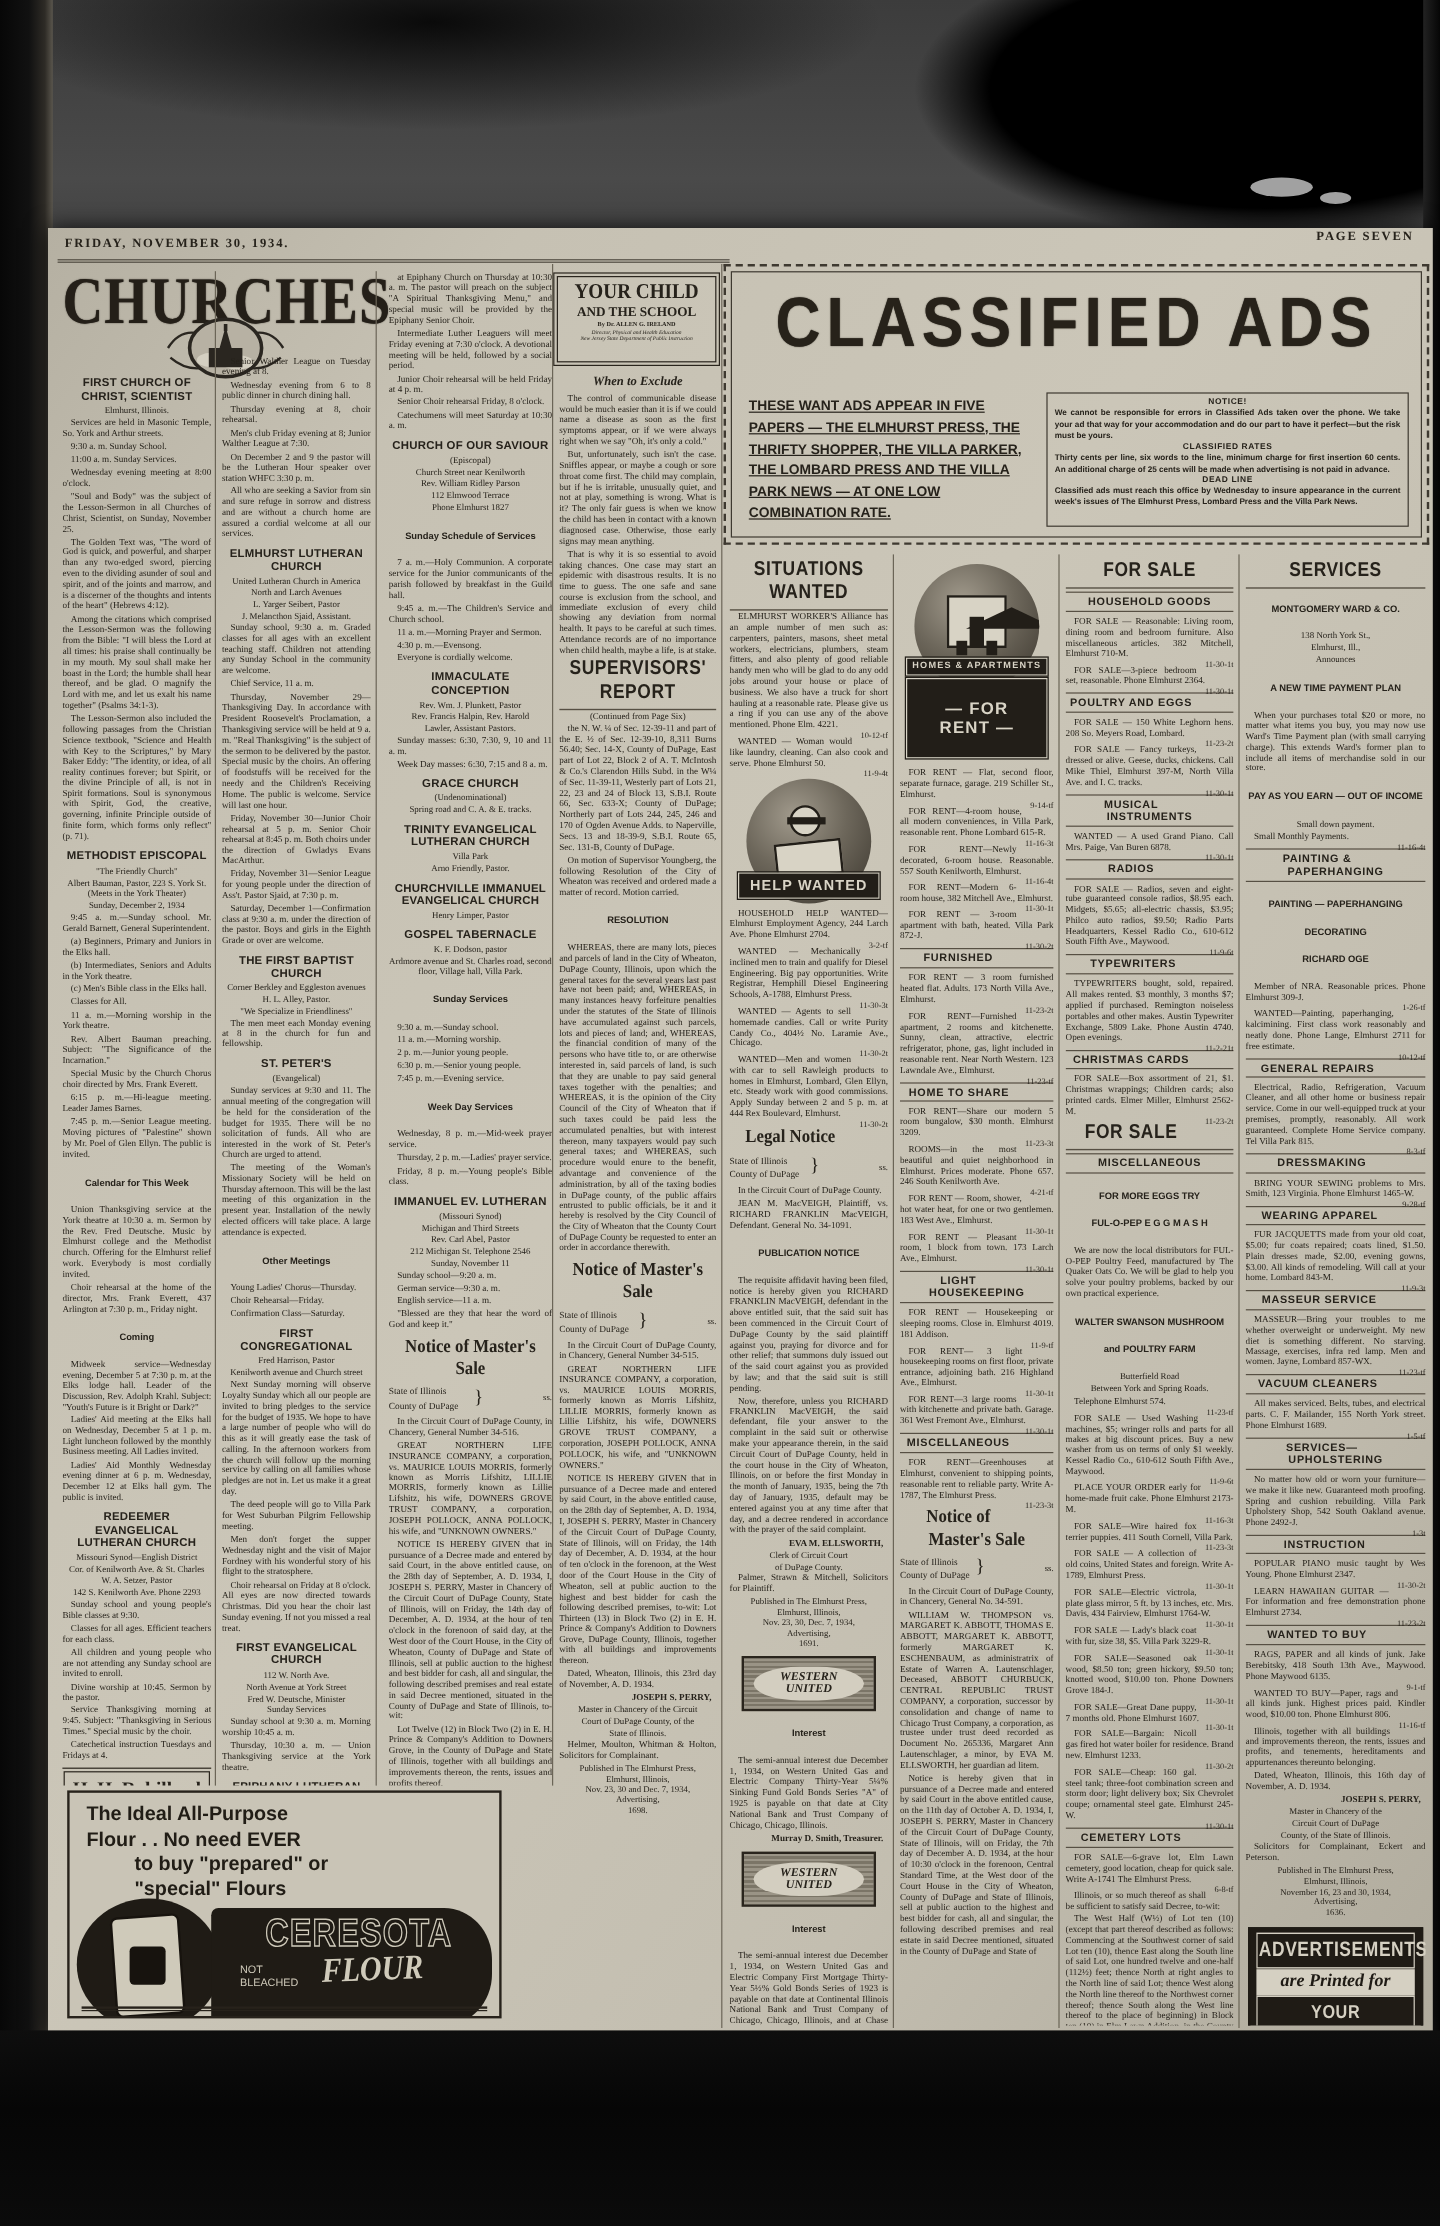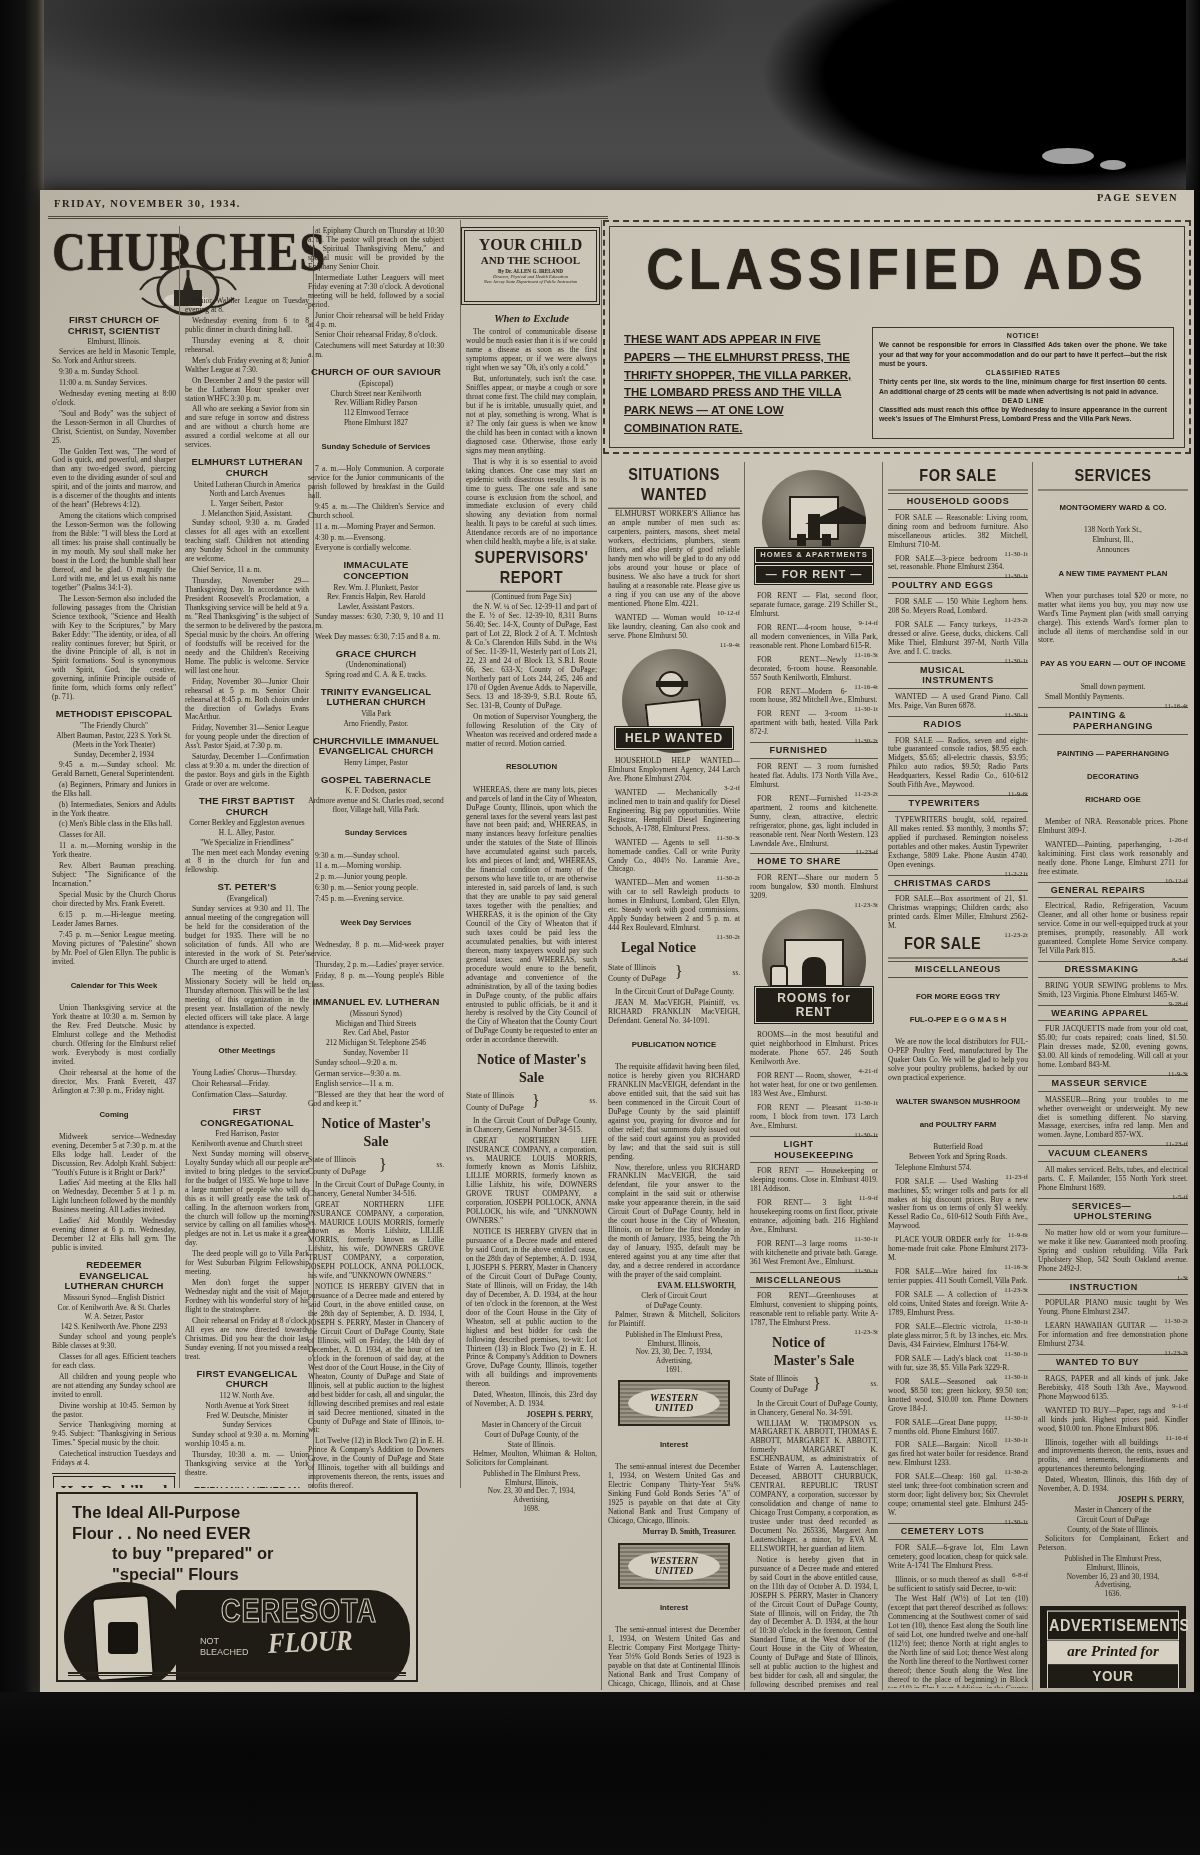--- a/index.html
+++ b/index.html
@@ -53,21 +53,21 @@
   .ssb{font-size:16px;margin:0 2px;} .ssa{font-size:7.2px;margin-left:48px;}
   
   .badge{position:relative;width:118px;margin:6px auto 8px;text-align:center;}
   .bcirc{width:104px;height:104px;margin:0 auto;border-radius:50%;position:relative;overflow:hidden;
      background:radial-gradient(circle at 38% 30%, #a19a8c 0%, #6d675b 45%, #39342c 100%);}
   .bband{position:relative;margin-top:-26px;background:#221e18;color:#d9d4c6;
      font-family:"Liberation Sans",sans-serif;font-weight:bold;font-size:12px;letter-spacing:1px;
      padding:3px 2px;border:1px solid #d9d4c6;outline:1px solid #221e18;}
   .bband.small{font-size:7.6px;padding:2px;}
   .bband2{position:relative;background:#221e18;color:#d9d4c6;font-family:"Liberation Sans",sans-serif;
-     font-weight:bold;font-size:11px;letter-spacing:1px;padding:2px;margin-top:2px;border:1px solid #d9d4c6;outline:1px solid #221e18;}
+     font-weight:bold;font-size:14px;letter-spacing:1px;padding:16px;margin-top:2px;border:1px solid #d9d4c6;outline:1px solid #221e18;}
   .bhouse{position:absolute;left:27px;top:26px;width:50px;height:44px;background:#d8d3c5;border:2px solid #221e18;}
   .broof{position:absolute;left:14px;top:8px;width:0;height:0;border-left:38px solid transparent;
      border-right:38px solid transparent;border-bottom:18px solid #221e18;}
   .bdoor{position:absolute;left:46px;top:44px;width:12px;height:26px;background:#221e18;}
   .bwin{position:absolute;top:36px;width:9px;height:12px;background:#221e18;}
   .bfireback{position:absolute;left:22px;top:30px;width:60px;height:48px;background:#d8d3c5;border:2px solid #221e18;}
   .bhearth{position:absolute;left:40px;top:48px;width:24px;height:28px;background:#221e18;border-radius:10px 10px 0 0;}
   .bchair{position:absolute;left:8px;top:56px;width:18px;height:22px;background:#d8d3c5;border:2px solid #221e18;border-radius:4px 4px 0 0;}
   .bhead{position:absolute;left:36px;top:22px;width:26px;height:26px;border-radius:50%;background:#d8d3c5;border:2px solid #221e18;}
   .bglass{position:absolute;left:34px;top:32px;width:32px;height:6px;background:#221e18;}
@@ -295,21 +295,21 @@
       <div class="chead">FIRST EVANGELICAL CHURCH</div>
       <div class="cline">112 W. North Ave.</div>
       <div class="cline">North Avenue at York Street</div>
       <div class="cline">Fred W. Deutsche, Minister</div>
       <div class="cline">Sunday Services</div>
       <div class="para">Sunday school at 9:30 a. m. Morning worship 10:45 a. m.</div>
       <div class="para">Thursday, 10:30 a. m. — Union Thanksgiving service at the York theatre.</div>
       <div class="chead">EPIPHANY LUTHERAN CHURCH</div>
       <div class="cline">Spring Road and Vallette Street</div>
     </div>
-  <div id="col-church-3" class="col" style="left:268px;top:36px;width:136px;height:1262px;">
+  <div id="col-church-3" class="col" style="left:284px;top:36px;width:136px;height:1262px;">
       <div class="para">at Epiphany Church on Thursday at 10:30 a. m. The pastor will preach on the subject "A Spiritual Thanksgiving Menu," and special music will be provided by the Epiphany Senior Choir.</div>
       <div class="para">Intermediate Luther Leaguers will meet Friday evening at 7:30 o'clock. A devotional meeting will be held, followed by a social period.</div>
       <div class="para">Junior Choir rehearsal will be held Friday at 4 p. m.</div>
       <div class="para">Senior Choir rehearsal Friday, 8 o'clock.</div>
       <div class="para">Catechumens will meet Saturday at 10:30 a. m.</div>
       <div class="chead">CHURCH OF OUR SAVIOUR</div>
       <div class="cline">(Episcopal)</div>
       <div class="cline">Church Street near Kenilworth</div>
       <div class="cline">Rev. William Ridley Parson</div>
       <div class="cline">112 Elmwood Terrace</div>
@@ -491,28 +491,20 @@
       <div class="para ad">FOR RENT — Flat, second floor, separate furnace, garage. 219 Schiller St., Elmhurst.<div></div><span class="tag">9-14-tf</span></div>
       <div class="para ad">FOR RENT—4-room house, all modern conveniences, in Villa Park, reasonable rent. Phone Lombard 615-R.<div></div><span class="tag">11-16-3t</span></div>
       <div class="para ad">FOR RENT—Newly decorated, 6-room house. Reasonable. 557 South Kenilworth, Elmhurst.<div></div><span class="tag">11-16-4t</span></div>
       <div class="para ad">FOR RENT—Modern 6-room house, 382 Mitchell Ave., Elmhurst.<div></div><span class="tag">11-30-1t</span></div>
       <div class="para ad">FOR RENT — 3-room apartment with bath, heated. Villa Park 872-J.<div></div><span class="tag">11-30-2t</span></div>
       <div class="subhead">FURNISHED</div>
       <div class="para ad">FOR RENT — 3 room furnished heated flat. Adults. 173 North Villa Ave., Elmhurst.<div></div><span class="tag">11-23-2t</span></div>
       <div class="para ad">FOR RENT—Furnished apartment, 2 rooms and kitchenette. Sunny, clean, attractive, electric refrigerator, phone, gas, light included in reasonable rent. Near North Western. 123 Lawndale Ave., Elmhurst.<div></div><span class="tag">11-23-tf</span></div>
       <div class="subhead">HOME TO SHARE</div>
       <div class="para ad">FOR RENT—Share our modern 5 room bungalow, $30 month. Elmhurst 3209.<div></div><span class="tag">11-23-3t</span></div>
-      <div class="badge">
-        <div class="bcirc">
-          <div class="bfireback"></div>
-          <div class="bhearth"></div>
-          <div class="bchair"></div>
-        </div>
-        <div class="bband">ROOMS for RENT</div>
-      </div>
       <div class="para ad">ROOMS—in the most beautiful and quiet neighborhood in Elmhurst. Prices moderate. Phone 657. 246 South Kenilworth Ave.<div></div><span class="tag">4-21-tf</span></div>
       <div class="para ad">FOR RENT — Room, shower, hot water heat, for one or two gentlemen. 183 West Ave., Elmhurst.<div></div><span class="tag">11-30-1t</span></div>
       <div class="para ad">FOR RENT — Pleasant room, 1 block from town. 173 Larch Ave., Elmhurst.<div></div><span class="tag">11-30-1t</span></div>
       <div class="subhead">LIGHT HOUSEKEEPING</div>
       <div class="para ad">FOR RENT — Housekeeping or sleeping rooms. Close in. Elmhurst 4019. 181 Addison.<div></div><span class="tag">11-9-tf</span></div>
       <div class="para ad">FOR RENT— 3 light housekeeping rooms on first floor, private entrance, adjoining bath. 216 Highland Ave., Elmhurst.<div></div><span class="tag">11-30-1t</span></div>
       <div class="para ad">FOR RENT—3 large rooms with kitchenette and private bath. Garage. 361 West Fremont Ave., Elmhurst.<div></div><span class="tag">11-30-1t</span></div>
       <div class="subhead">MISCELLANEOUS</div>
       <div class="para ad">FOR RENT—Greenhouses at Elmhurst, convenient to shipping points, reasonable rent to reliable party. Write A-1787, The Elmhurst Press.<div></div><span class="tag">11-23-3t</span></div>
       <div class="legalhead">Notice of Master's Sale</div>

